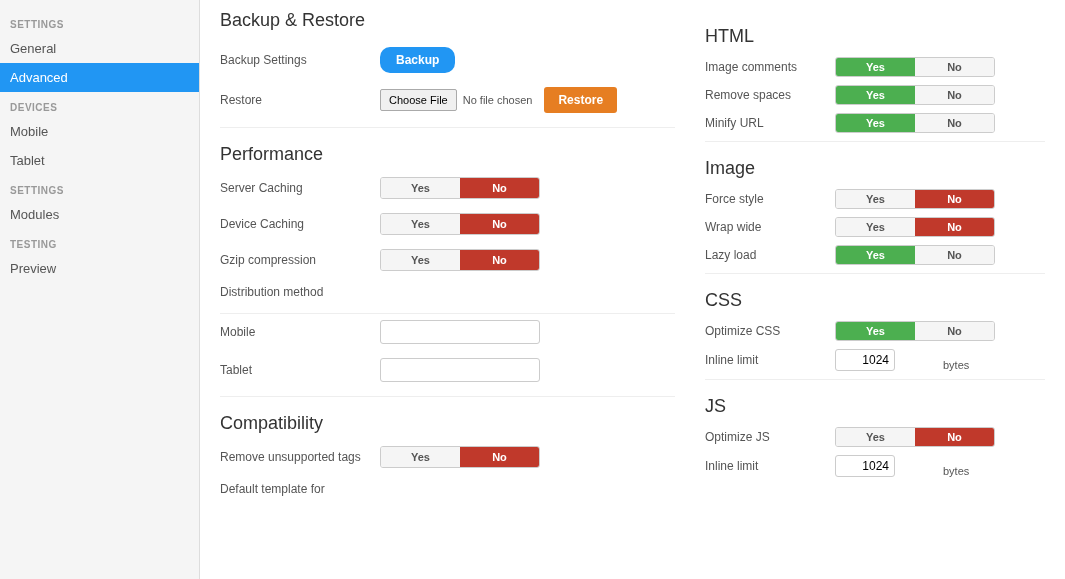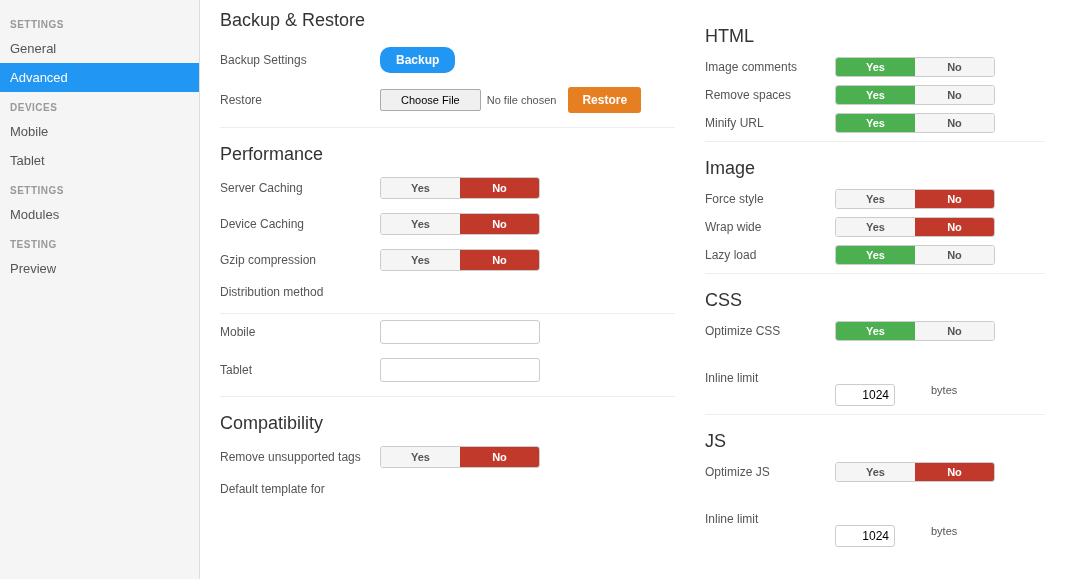--- a/index.html
+++ b/index.html
@@ -119,21 +119,21 @@
 
     .file-input-row {
       display: flex;
       align-items: center;
       gap: 6px;
     }
     .choose-file-btn {
       background: #f0f0f0;
       border: 1px solid #aaa;
       border-radius: 2px;
-      padding: 4px 20px;
+      padding: 4px 8px;
       font-size: 11px;
       cursor: pointer;
     }
     .no-file-text { font-size: 11px; color: #555; }
 
     
     .select-control {
       width: 160px;
       padding: 4px 6px;
       border: 1px solid #ccc;
@@ -148,23 +148,22 @@
       width: 160px;
       padding: 4px 6px;
       border: 1px solid #ccc;
       border-radius: 3px;
       font-size: 12px;
     }
 
     
     .inline-limit-row {
       display: flex;
-      align-items: flex-start;
-      gap: 4px;
-      margin-top: 35px;
+      align-items: flex-end;
+      gap: 16px;
     }
     .inline-limit-input {
       width: 60px;
       padding: 3px 5px;
       border: 1px solid #ccc;
       border-radius: 3px;
       font-size: 12px;
       text-align: right;
     }
     .unit-label { font-size: 11px; color: #555; padding-left: 32px; }

